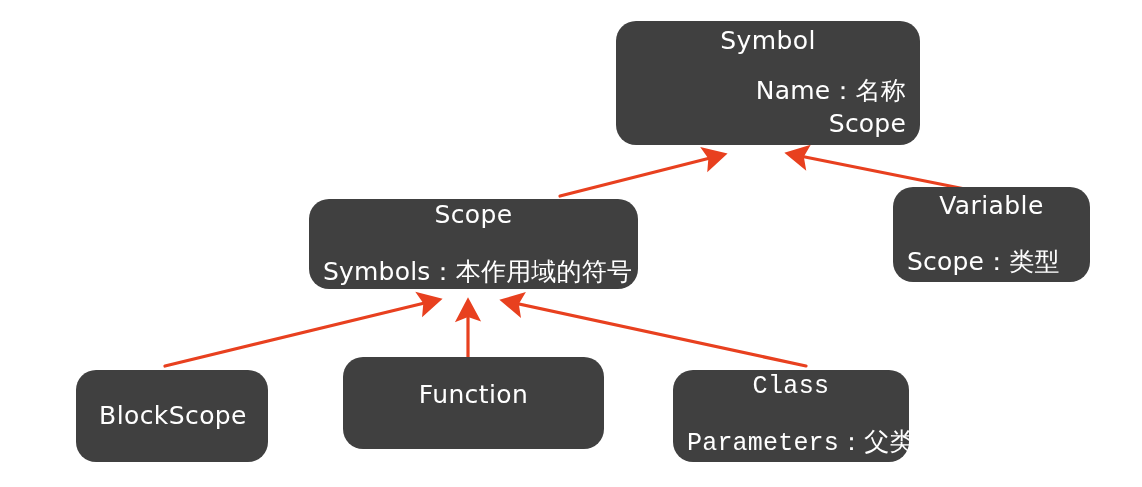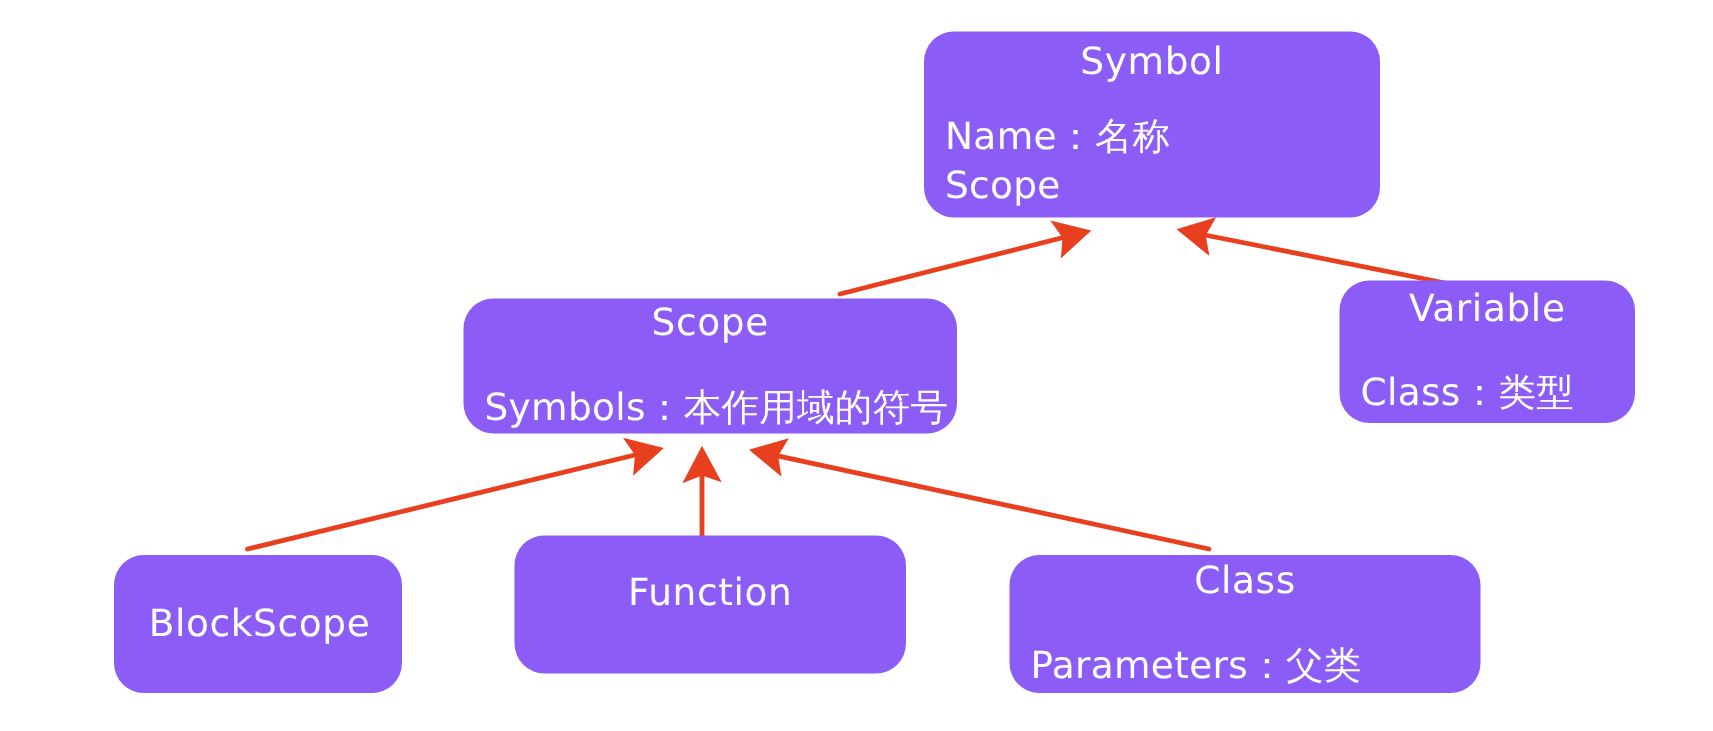--- a/index.html
+++ b/index.html
@@ -21,21 +21,21 @@
   #arrow-layer {
     position: absolute;
     left: 0;
     top: 0;
     width: 1142px;
     height: 487px;
   }
   .node {
     position: absolute;
     box-sizing: border-box;
-    background: #8b5cf6;
+    background: #404040;
     border-radius: 20px;
     color: #ffffff;
     display: flex;
     flex-direction: column;
     justify-content: center;
     padding: 4px 14px;
     z-index: 2;
   }
   .node-title {
     text-align: center;
@@ -59,28 +59,28 @@
   }
   .node.title-only {
     justify-content: center;
     padding-left: 16px;
   }
   .node.title-only .node-title {
     font-size: 25px;
   }
   
   .gap-wide .attr-list { margin-top: 24px; }
-  .gap-tight .attr-list { margin-top: 16px; }
+  .gap-tight .attr-list { margin-top: 16px; align-items: flex-end; }
 
   #node-symbol     { left: 616px; top: 21px;  width: 304px; height: 124px; }
   #node-scope      { left: 309px; top: 199px; width: 329px; height: 90px;  }
   #node-variable   { left: 893px; top: 187px; width: 197px; height: 95px;  }
   #node-blockscope { left: 76px;  top: 370px; width: 192px; height: 92px;  }
   #node-function   { left: 343px; top: 357px; width: 261px; height: 92px;  }
-  #node-class      { left: 673px; top: 370px; width: 314px; height: 92px;  }
+  #node-class      { left: 673px; top: 370px; width: 236px; height: 92px; font-family: Liberation Mono, monospace;  }
 
   #node-symbol .node-title { margin-bottom: 2px; }
   #node-scope  .node-title { margin-bottom: 0; }
 </style>
 </head>
 <body>
 
 <div id="canvas">
 
   <svg id="arrow-layer" viewBox="0 0 1142 487" xmlns="http://www.w3.org/2000/svg">
@@ -112,21 +112,21 @@
   <div class="node gap-wide" id="node-scope">
     <div class="node-title">Scope</div>
     <div class="attr-list">
       <div class="node-attr">Symbols：本作用域的符号</div>
     </div>
   </div>
 
   <div class="node gap-wide" id="node-variable">
     <div class="node-title">Variable</div>
     <div class="attr-list">
-      <div class="node-attr">Class：类型</div>
+      <div class="node-attr">Scope：类型</div>
     </div>
   </div>
 
   <div class="node title-only" id="node-blockscope">
     <div class="node-title">BlockScope</div>
   </div>
 
   <div class="node gap-tight" id="node-function">
     <div class="node-title">Function</div>
     <div class="attr-list">

